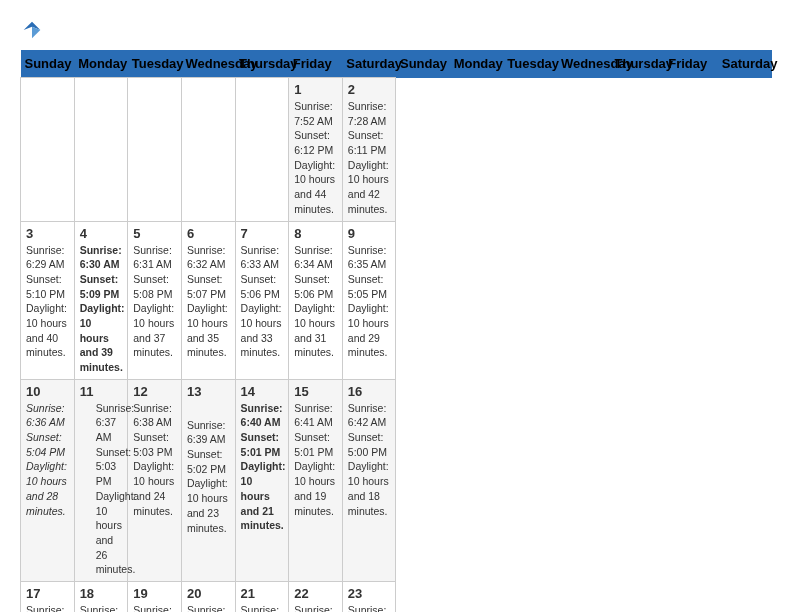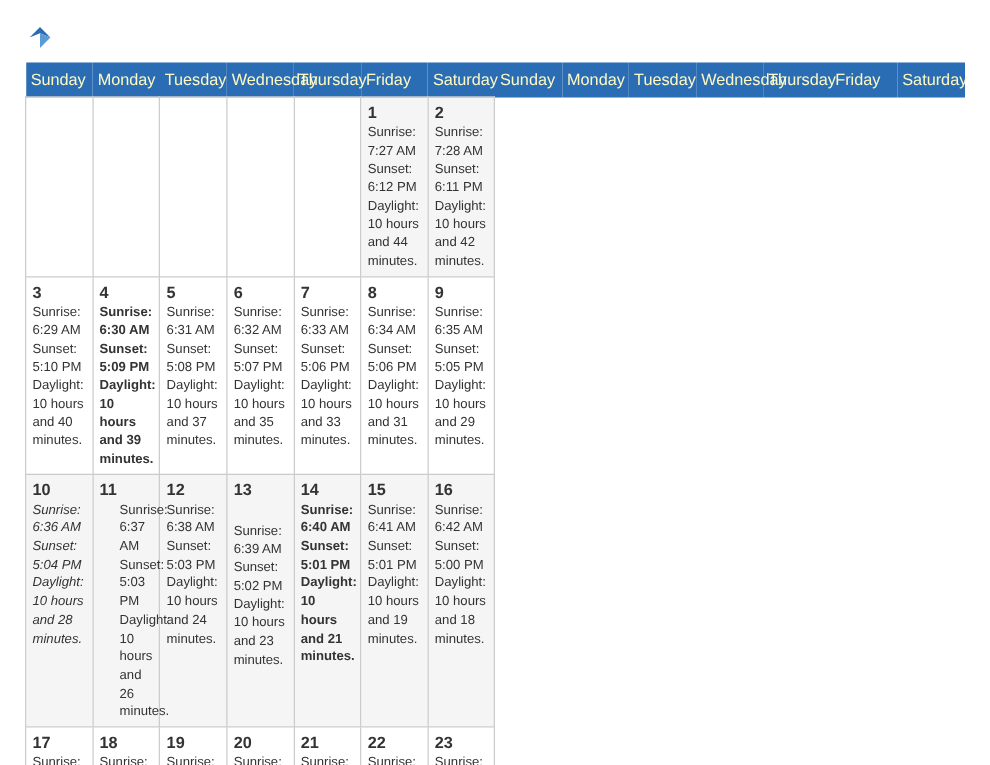--- a/index.html
+++ b/index.html
@@ -52,25 +52,25 @@
       font-size: 16px;
       color: #555;
     }
     table {
       width: 100%;
       border-collapse: collapse;
       table-layout: fixed;
     }
     thead th {
       background-color: #2a6db5;
-      color: #fef9c3;
+      color: #000000;
       font-size: 13px;
       padding: 6px 4px;
       text-align: left;
-      font-weight: normal;
+      font-weight: bold;
     }
     tbody td {
       border: 1px solid #ccc;
       vertical-align: top;
       padding: 4px 5px;
       font-size: 11px;
       height: 90px;
       background: #fff;
     }
     tbody tr:nth-child(odd) td {
@@ -133,21 +133,21 @@
   </thead>
   <tbody id="calendar-body">
   <tr>
         <td class="empty-cell"></td>
         <td class="empty-cell"></td>
         <td class="empty-cell"></td>
         <td class="empty-cell"></td>
         <td class="empty-cell"></td>
         <td>
           <span class="day-number">1</span>
-          <div class="day-info" style="white-space: pre-line;">Sunrise: 7:27 AM
+          <div class="day-info" style="white-space: pre-line;">Sunrise: 7:52 AM
 Sunset: 6:12 PM
 Daylight: 10 hours
 and 44 minutes.</div>
         </td>
         <td>
           <span class="day-number">2</span>
           <div class="day-info" style="white-space: pre-line;">Sunrise: 7:28 AM
 Sunset: 6:11 PM
 Daylight: 10 hours
 and 42 minutes.</div>

